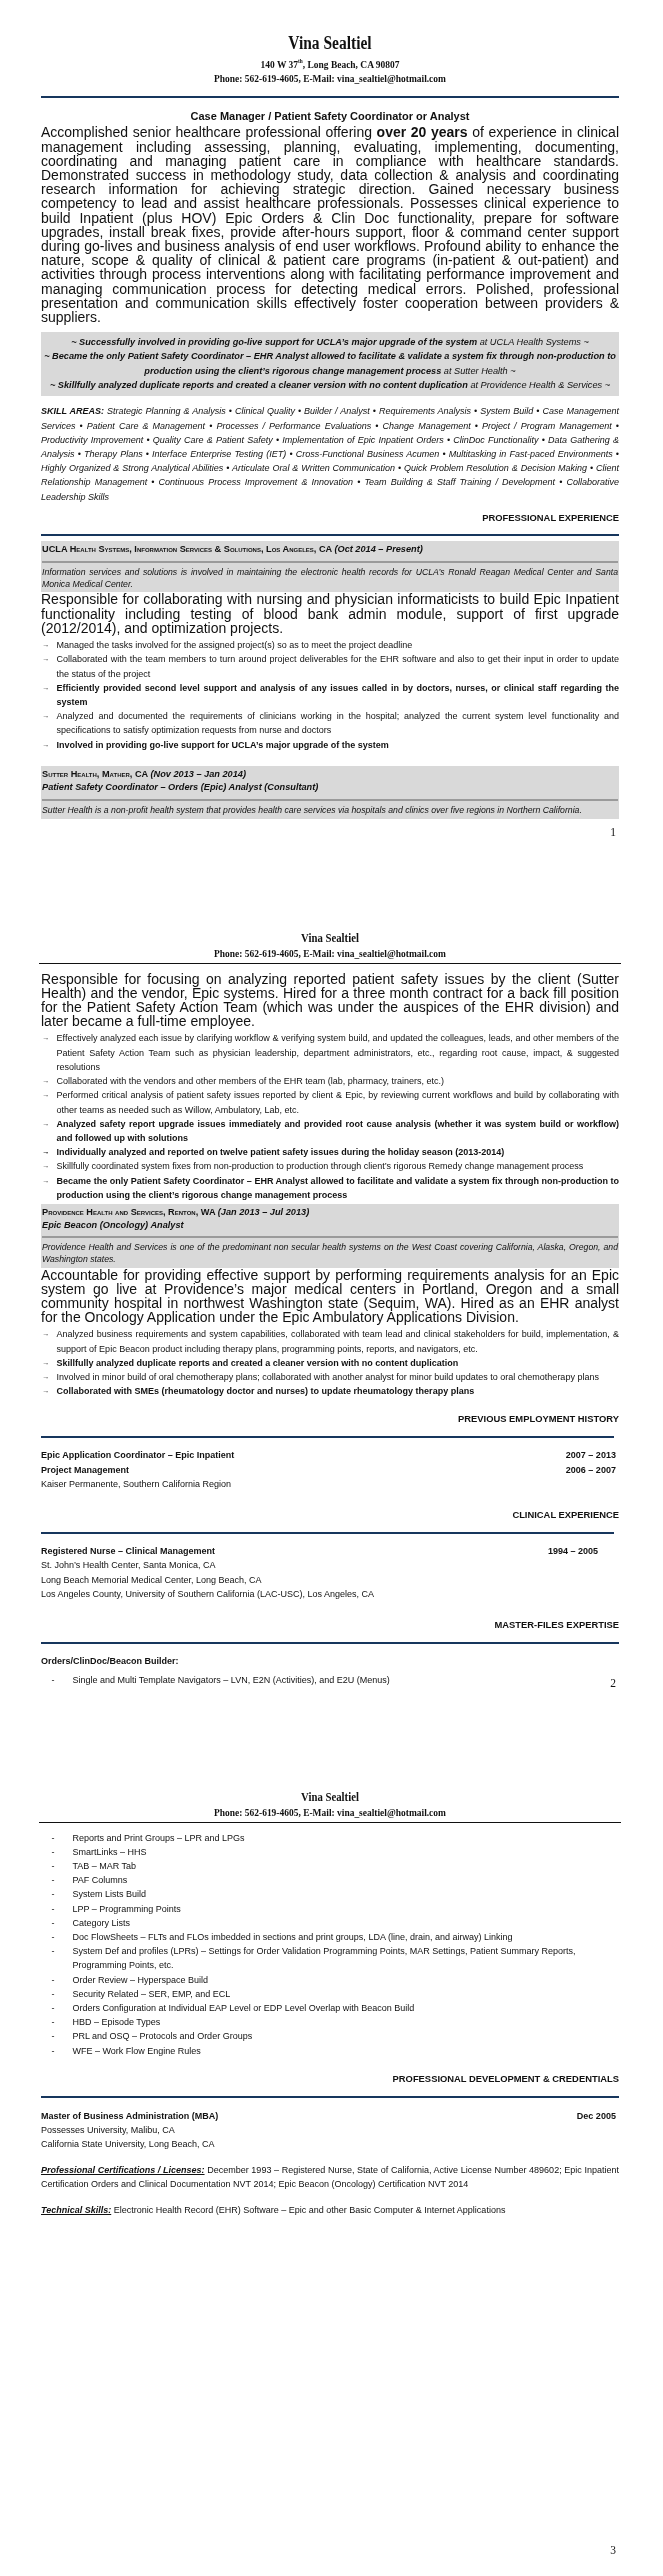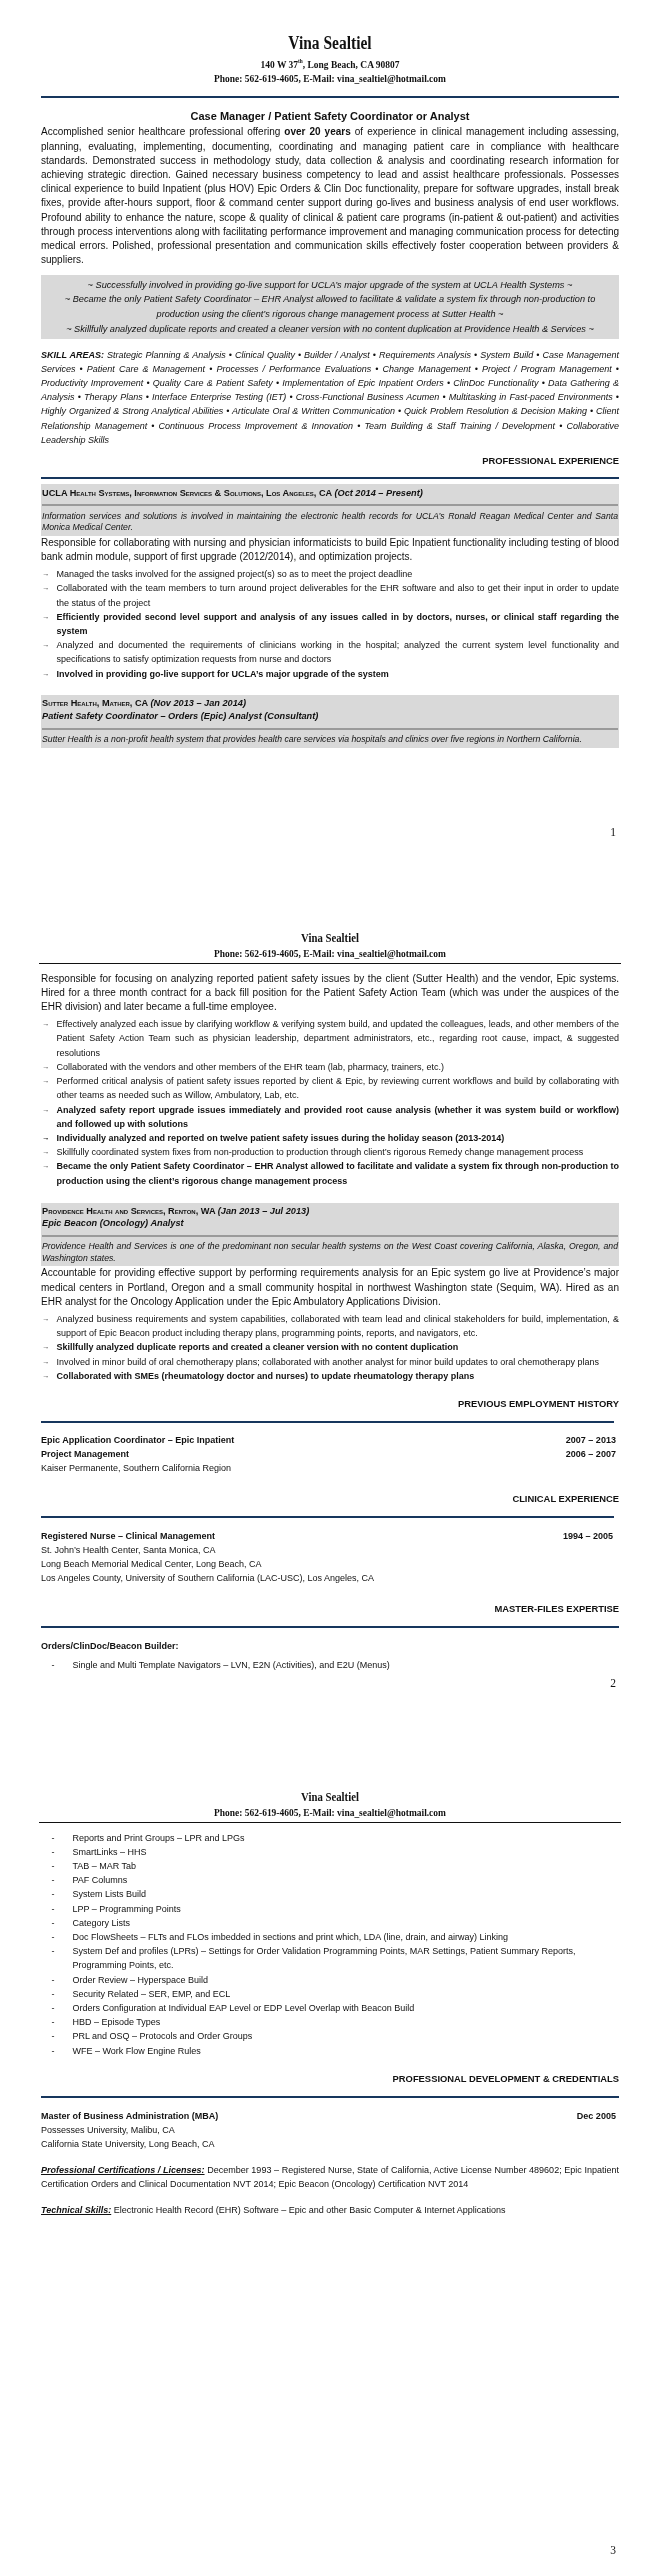--- a/index.html
+++ b/index.html
@@ -7,23 +7,23 @@
   .page { position: relative; width: 660px; height: 859px; box-sizing: border-box; padding: 0 41px; overflow: hidden; }
   .page.p1 { padding-top: 32px; }
   .page.p2 { padding-top: 72px; }
   .page.p3 { padding-top: 72px; height: 859px; }
   .hdr-name { text-align: center; font-weight: bold; font-size: 18px; line-height: 22px; font-family: "Liberation Serif", serif; transform: scaleX(0.86); }
   .hdr-name.small { font-size: 12.5px; line-height: 14.6px; }
   .hdr-line { text-align: center; font-weight: bold; font-size: 11px; line-height: 14.6px; font-family: "Liberation Serif", serif; transform: scaleX(0.86); }
   .rule-blue { height: 2.1px; background: #17365d; margin: 10.4px 0 10.4px 0; }
   .rule-black { height: 1px; background: #111; margin: 3.1px -2.1px 7.3px -2.1px; }
   .title { text-align: center; font-weight: bold; font-size: 11px; line-height: 14.6px; margin: 3.1px 0 2.1px; }
-  p.body { margin: 0; font-size: 10px; line-height: 14.2px; text-align: justify; }
+  p.body { margin: 0; font-size: 14px; line-height: 14.2px; text-align: justify; }
   .banner { background: #d9d9d9; text-align: center; font-size: 9.2px; line-height: 14.6px; padding: 3.1px 3.1px; margin: 7.3px 0 8.3px; font-style: italic; }
-  .banner .bi { font-weight: normal; }
+  .banner .bi { font-weight: bold; }
   .skills { font-size: 9px; line-height: 14.2px; text-align: justify; font-style: italic; }
   .skills .lbl { font-weight: bold; font-style: italic; }
   .section-h { text-align: right; font-weight: bold; font-size: 9.4px; line-height: 12.5px; margin: 8.3px 0 0; }
   .job-box { background: #d9d9d9; padding: 3.1px 1px 2.1px 1px; margin: 0 0 0 0; }
   .job-co { font-weight: bold; font-size: 9.2px; line-height: 11.5px; font-variant: small-caps; }
   .job-co .dates { font-variant: normal; font-style: italic; }
   .job-role { font-weight: bold; font-style: italic; font-size: 9.2px; line-height: 12.5px; }
   .job-sep { height: 2.1px; background: #9a9a9a; margin: 5.2px 0 4.2px; }
   .job-desc { font-style: italic; font-size: 8.7px; line-height: 11.5px; text-align: justify; }
   .job-summary { margin-top: 8.3px; }
@@ -98,21 +98,21 @@
     <li><span class="arr">→</span><span>Effectively analyzed each issue by clarifying workflow &amp; verifying system build, and updated the colleagues, leads, and other members of the Patient Safety Action Team such as physician leadership, department administrators, etc., regarding root cause, impact, &amp; suggested resolutions</span></li>
     <li><span class="arr">→</span><span>Collaborated with the vendors and other members of the EHR team (lab, pharmacy, trainers, etc.)</span></li>
     <li><span class="arr">→</span><span>Performed critical analysis of patient safety issues reported by client &amp; Epic, by reviewing current workflows and build by collaborating with other teams as needed such as Willow, Ambulatory, Lab, etc.</span></li>
     <li class="bold"><span class="arr">→</span><span>Analyzed safety report upgrade issues immediately and provided root cause analysis (whether it was system build or workflow) and followed up with solutions</span></li>
     <li><span class="arr">→</span></li>
     <li class="bold"><span class="arr">→</span><span>Individually analyzed and reported on twelve patient safety issues during the holiday season  (2013-2014)</span></li>
     <li><span class="arr">→</span><span>Skillfully coordinated system fixes from non-production to production through client’s rigorous Remedy change management process</span></li>
     <li class="bold"><span class="arr">→</span><span>Became the only Patient Safety Coordinator – EHR Analyst allowed to facilitate and validate a system fix through non-production to production using the client’s rigorous change management process</span></li>
   </ul>
 
-  <div class="job-box" style="margin-top:15px">
+  <div class="job-box" style="margin-top:2px">
     <div class="job-co"><span>Providence Health and Services, Renton, WA</span> <span class="dates">(Jan 2013 – Jul 2013)</span></div>
     <div class="job-role">Epic Beacon (Oncology) Analyst</div>
     <div class="job-sep"></div>
     <div class="job-desc">Providence Health and Services is one of the predominant non secular health systems on the West Coast covering California, Alaska, Oregon, and Washington states.</div>
   </div>
   <p class="body job-summary">Accountable for providing effective support by performing requirements analysis for an Epic system go live at Providence’s major medical centers in Portland, Oregon and a small community hospital in northwest Washington state (Sequim, WA). Hired as an EHR analyst for the Oncology Application under the Epic Ambulatory Applications Division.</p>
   <ul class="arrows">
     <li><span class="arr">→</span><span>Analyzed business requirements and system capabilities, collaborated with team lead and clinical stakeholders for build, implementation, &amp; support of Epic Beacon product including therapy plans, programming points, reports, and navigators, etc.</span></li>
     <li class="bold"><span class="arr">→</span><span>Skillfully analyzed duplicate reports and created a cleaner version with no content duplication</span></li>
     <li><span class="arr">→</span><span>Involved in minor build of oral chemotherapy plans; collaborated with another analyst for minor build updates to oral chemotherapy plans</span></li>
@@ -128,21 +128,21 @@
   <div class="row">
       <span class="b">Project Management</span>
       <span class="b" style="margin-right:3.1px">2006 – 2007</span>
     </div>
   <div class="plain">Kaiser Permanente, Southern California Region</div>
 
   <div class="section-h" style="margin-top:17.7px">CLINICAL EXPERIENCE</div>
   <div class="rule-blue" style="margin-right:5.2px"></div>
   <div class="row">
       <span class="b">Registered Nurse – Clinical Management</span>
-      <span class="b" style="margin-right:6px">1994 – 2005</span>
+      <span class="b" style="margin-right:21px">1994 – 2005</span>
     </div>
   <div class="plain">St. John’s Health Center, Santa Monica, CA</div>
   <div class="plain">Long Beach Memorial Medical Center, Long Beach, CA</div>
   <div class="plain">Los Angeles County, University of Southern California (LAC-USC), Los Angeles, CA</div>
 
   <div class="section-h" style="margin-top:17.7px">MASTER-FILES EXPERTISE</div>
   <div class="rule-blue"></div>
   <div class="plain" style="font-weight:bold;margin-bottom:5.2px">Orders/ClinDoc/Beacon Builder:</div>
   <ul class="dash">
     <li><span class="dsh">-</span><span>Single and Multi Template Navigators – LVN, E2N (Activities), and E2U (Menus)</span></li>
@@ -157,21 +157,21 @@
   <div class="rule-black"></div>
 
   <ul class="dash" id="mf-list">
       <li><span class="dsh">-</span><span>Reports and Print Groups – LPR and LPGs</span></li>
       <li><span class="dsh">-</span><span>SmartLinks – HHS</span></li>
       <li><span class="dsh">-</span><span>TAB – MAR Tab</span></li>
       <li><span class="dsh">-</span><span>PAF Columns</span></li>
       <li><span class="dsh">-</span><span>System Lists Build</span></li>
       <li><span class="dsh">-</span><span>LPP – Programming Points</span></li>
       <li><span class="dsh">-</span><span>Category Lists</span></li>
-      <li><span class="dsh">-</span><span>Doc FlowSheets – FLTs and FLOs imbedded in sections and print which, LDA (line, drain, and airway) Linking</span></li>
+      <li><span class="dsh">-</span><span>Doc FlowSheets – FLTs and FLOs imbedded in sections and print groups, LDA (line, drain, and airway) Linking</span></li>
       <li><span class="dsh">-</span><span>System Def and profiles (LPRs) – Settings for Order Validation Programming Points, MAR Settings, Patient Summary Reports, Programming Points, etc.</span></li>
       <li><span class="dsh">-</span><span>Order Review – Hyperspace Build</span></li>
       <li><span class="dsh">-</span><span>Security Related – SER, EMP, and ECL</span></li>
       <li><span class="dsh">-</span><span>Orders Configuration at Individual EAP Level or EDP Level Overlap with Beacon Build</span></li>
       <li><span class="dsh">-</span><span>HBD – Episode Types</span></li>
       <li><span class="dsh">-</span><span>PRL and OSQ – Protocols and Order Groups</span></li>
       <li><span class="dsh">-</span><span>WFE – Work Flow Engine Rules</span></li>
     </ul>
 
   <div class="section-h" style="margin-top:15.6px">PROFESSIONAL DEVELOPMENT &amp; CREDENTIALS</div>

